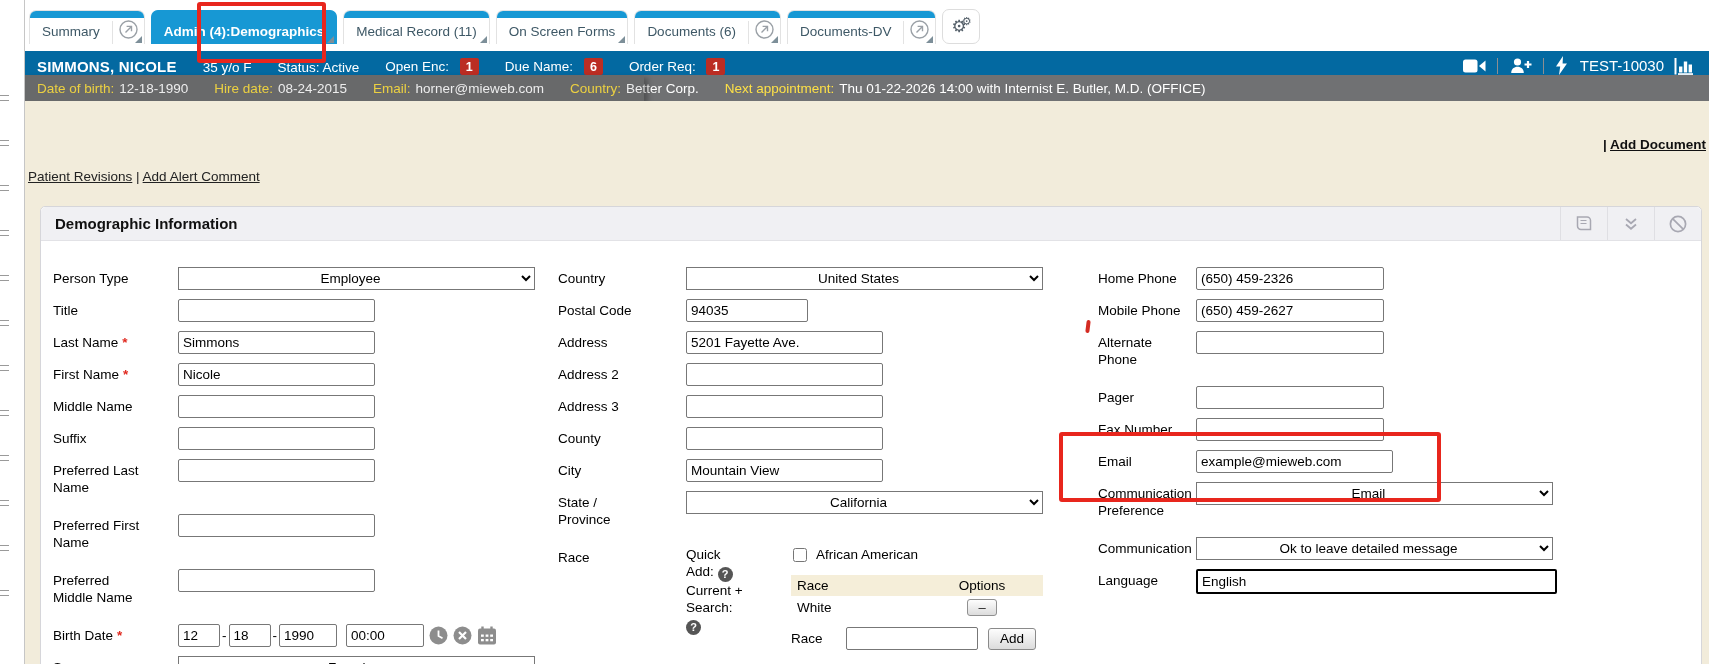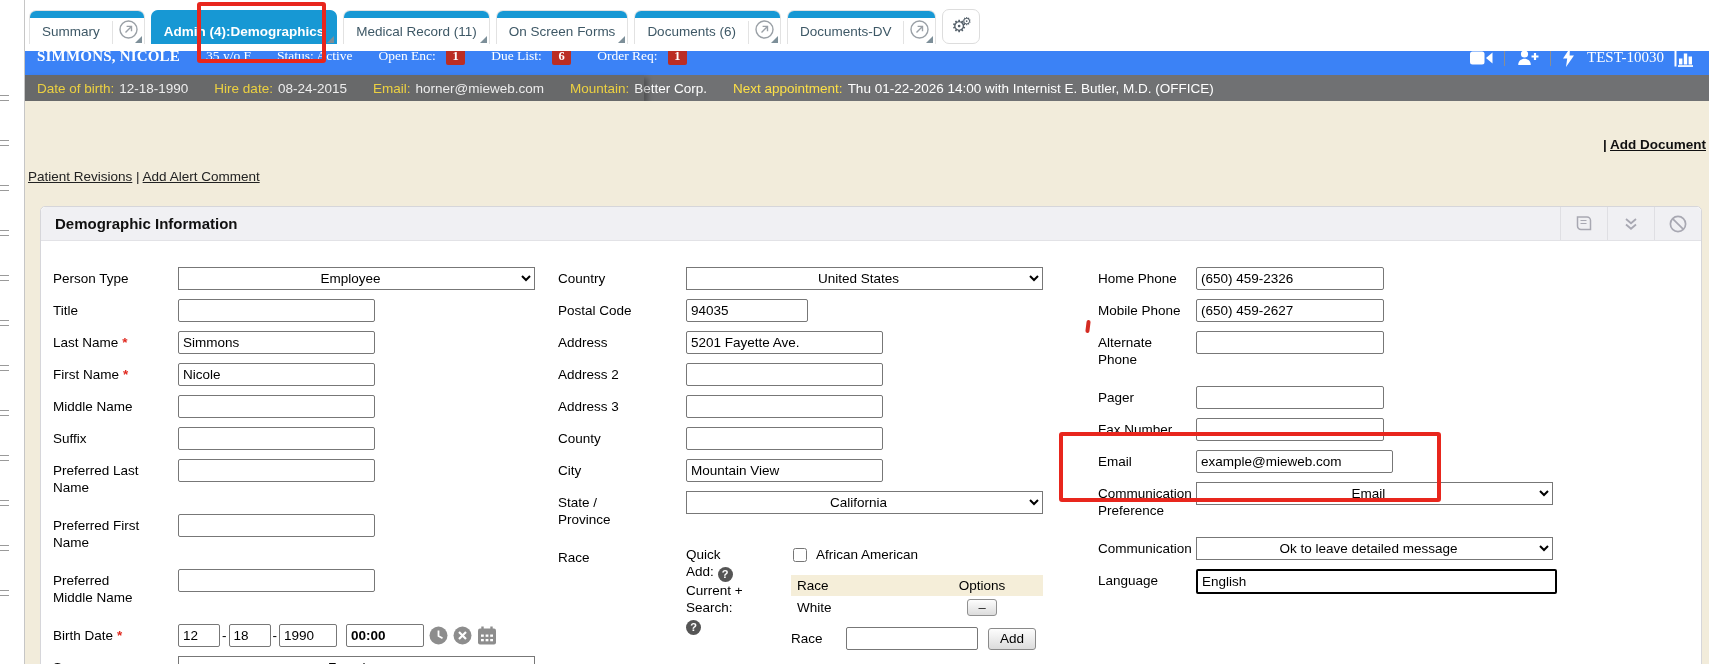--- a/index.html
+++ b/index.html
@@ -15,22 +15,22 @@
   .tab::after{content:"";position:absolute;right:2px;bottom:1px;border-left:7px solid transparent;border-bottom:7px solid #7d8f99;}
   .tab .lbl{padding:13px 12px 0 12px;font-size:13.5px;color:#3e5866;white-space:nowrap;}
   .tab.active{background:#1798d4;border-color:#1798d4;}
   .tab.active .lbl{color:#fff;font-weight:bold;}
   .tab .tsep{width:1px;background:#e3e3e3;margin-top:10px;}
   .tab .ext{width:31px;display:flex;align-items:flex-end;justify-content:center;padding-bottom:5px;}
   .gearbtn{height:33px;width:36px;border:1px solid #ddd;border-radius:7px;background:#fff;display:flex;align-items:center;justify-content:center;color:#55606a;cursor:pointer;}
   .gear1{font-size:17px;line-height:1;}
   .gear2{font-size:11px;line-height:1;margin-left:-5px;margin-top:-10px;}
   
-  .bar1{position:absolute;left:24px;top:46px;right:0;height:27px;background:#3b82f6;border-top:2px solid #2d2d2f;color:#fff;
-        display:flex;align-items:flex-start;padding-left:13px;font-size:13.5px;white-space:nowrap;font-family:Liberation Serif, serif;}
+  .bar1{position:absolute;left:24px;top:46px;right:0;height:27px;background:#0369a1;border-top:2px solid #2d2d2f;color:#fff;
+        display:flex;align-items:flex-end;padding-left:13px;font-size:13.5px;white-space:nowrap;}
   .bar1 .pname{font-weight:bold;font-size:15px;letter-spacing:.2px;}
   .bar1 .seg{margin-left:26px;}
   .badge{display:inline-flex;align-items:center;justify-content:center;min-width:11px;height:17px;padding:0 4px;margin-left:7px;
          background:#bb2d23;color:#fff;font-weight:bold;font-size:12.5px;border-radius:2px;}
   .bar1right{margin-left:auto;display:flex;align-items:center;padding-right:13px;}
   .vsep{width:1px;height:16px;background:#8d8e90;margin:0 11px;}
   .pid{font-size:15px;margin:0 10px 0 12px;}
   .bar2{position:absolute;left:24px;top:75px;right:0;height:26px;background:#707173;color:#fff;display:flex;align-items:center;
         padding-left:13px;font-size:13.5px;white-space:nowrap;}
   .bar2 .pair{margin-right:26px;}
@@ -63,21 +63,21 @@
   .req{color:#e02a20;font-weight:bold;margin-left:4px;}
   .in{height:21px;border:1px solid #777;border-radius:2px;background:#fff;color:#000;
       font-family:"Liberation Sans",sans-serif;font-size:13.5px;padding:0 4px;box-sizing:content-box;}
   .w195{width:187px;} .w120{width:112px;} .w186{width:178px;}
   .sel{width:357px;height:23px;border:1px solid #777;background:#fff;color:#000;
        font-family:"Liberation Sans",sans-serif;font-size:13.5px;text-align:center;}
   .focusin{border:2px solid #000;width:349px;}
   .bd{display:flex;align-items:center;}
   .bd .dash{margin:0 2px;font-size:13.5px;}
   .bd .ic{margin-left:5px;display:flex;align-items:center;cursor:pointer;}
-  .w38{width:32px;} .w55{width:48px;} .w75{width:68px;margin-left:9px;font-weight:bold;}
+  .w38{width:32px;} .w55{width:48px;} .w75{width:68px;margin-left:9px;}
   
   .racewrap{display:flex;}
   .qa{width:105px;font-size:13.5px;line-height:17px;white-space:pre-line;}
   .qicon{display:inline-flex;width:15px;height:15px;border-radius:50%;background:#555;color:#fff;font-size:11px;
          font-weight:bold;align-items:center;justify-content:center;vertical-align:-2px;cursor:pointer;}
   .rright{width:262px;}
   .chkrow{display:flex;align-items:center;font-size:13.5px;margin:1px 0 13px 0;}
   .chkrow input{margin:0 9px 0 2px;width:14px;height:14px;}
   .rtable{width:252px;border-collapse:collapse;font-size:13.5px;}
   .rtable th{background:#f5eed9;font-weight:normal;text-align:left;padding:3px 6px;}
@@ -168,21 +168,21 @@
     <span class="seg">35 y/o F</span>
     <span class="seg">
       <span>Status:</span>
       <span>Active</span>
     </span>
     <span class="seg">
       <span>Open Enc:</span>
       <span class="badge">1</span>
     </span>
     <span class="seg">
-      <span>Due List:</span>
+      <span>Due Name:</span>
       <span class="badge">6</span>
     </span>
     <span class="seg">
       <span>Order Req:</span>
       <span class="badge">1</span>
     </span>
     <span class="bar1right">
       <span style="display:flex;">
         <svg width="23" height="16" viewBox="0 0 23 16">
             <rect x="0" y="1.5" width="14.5" height="13" rx="2.5" fill="#fff"></rect>
@@ -220,21 +220,21 @@
     <span class="pair">
       <span class="lb">Date of birth:</span><span>12-18-1990</span>
     </span>
     <span class="pair">
       <span class="lb">Hire date:</span><span>08-24-2015</span>
     </span>
     <span class="pair">
       <span class="lb">Email:</span><span>horner@mieweb.com</span>
     </span>
     <span class="pair">
-      <span class="lb">Mountain:</span><span>Better Corp.</span>
+      <span class="lb">Country:</span><span>Better Corp.</span>
     </span>
     <span class="pair">
       <span class="lb">Next appointment:</span><span>Thu 01-22-2026 14:00 with Internist E. Butler, M.D. (OFFICE)</span>
     </span>
   </div>
   <div class="bar2shadow"></div>
 
   <div class="beige">
     <div class="adddoc">
       <span>|</span>

